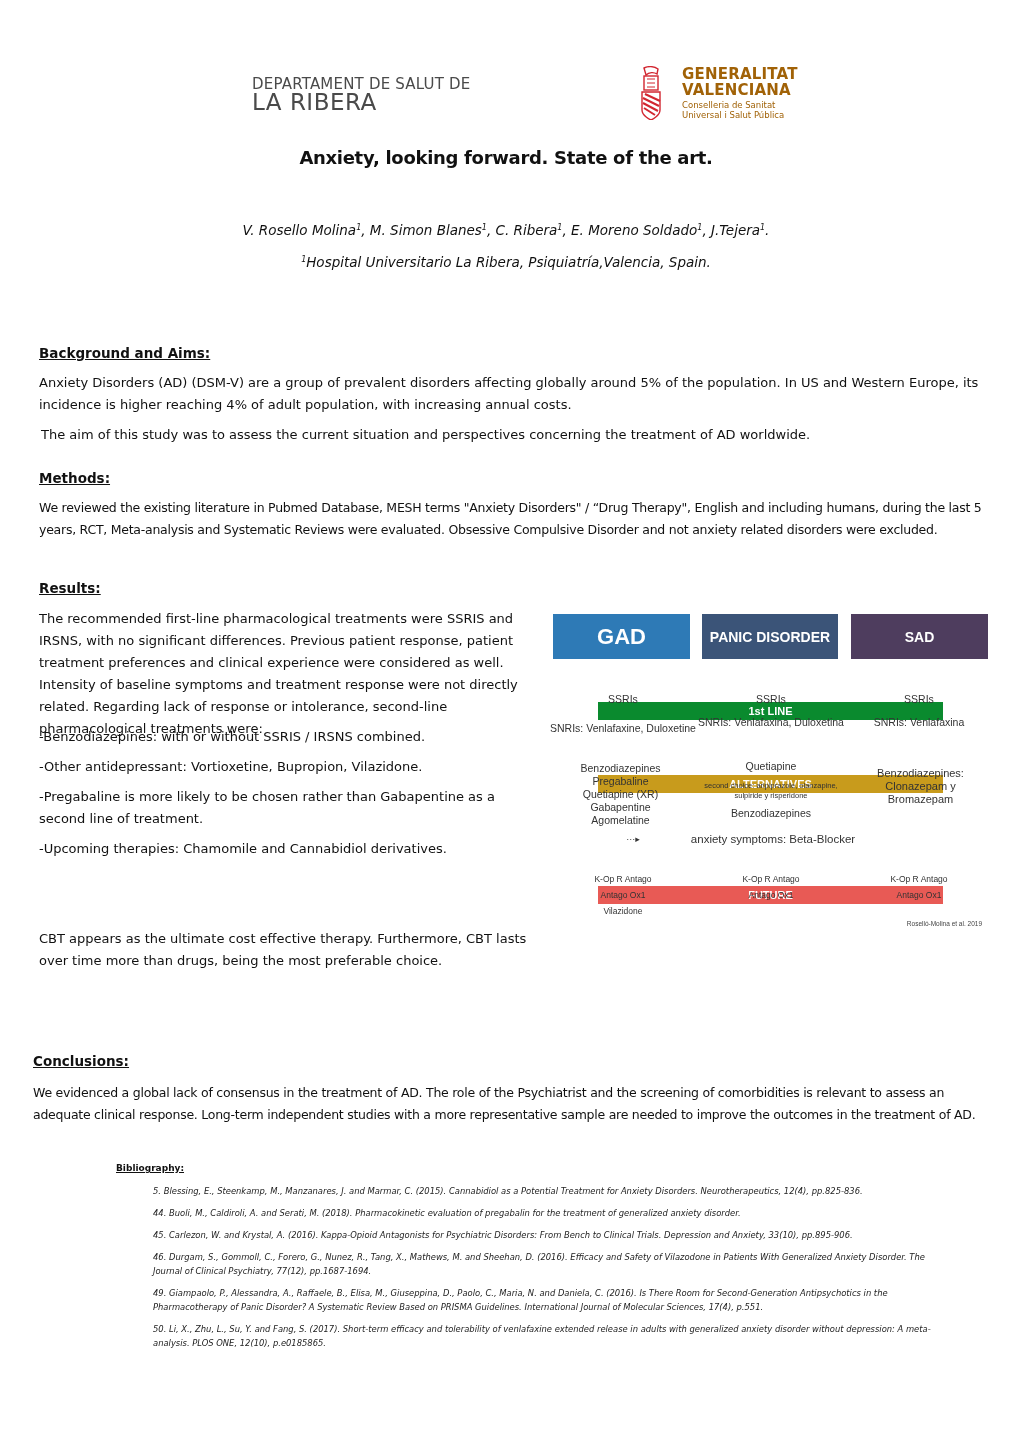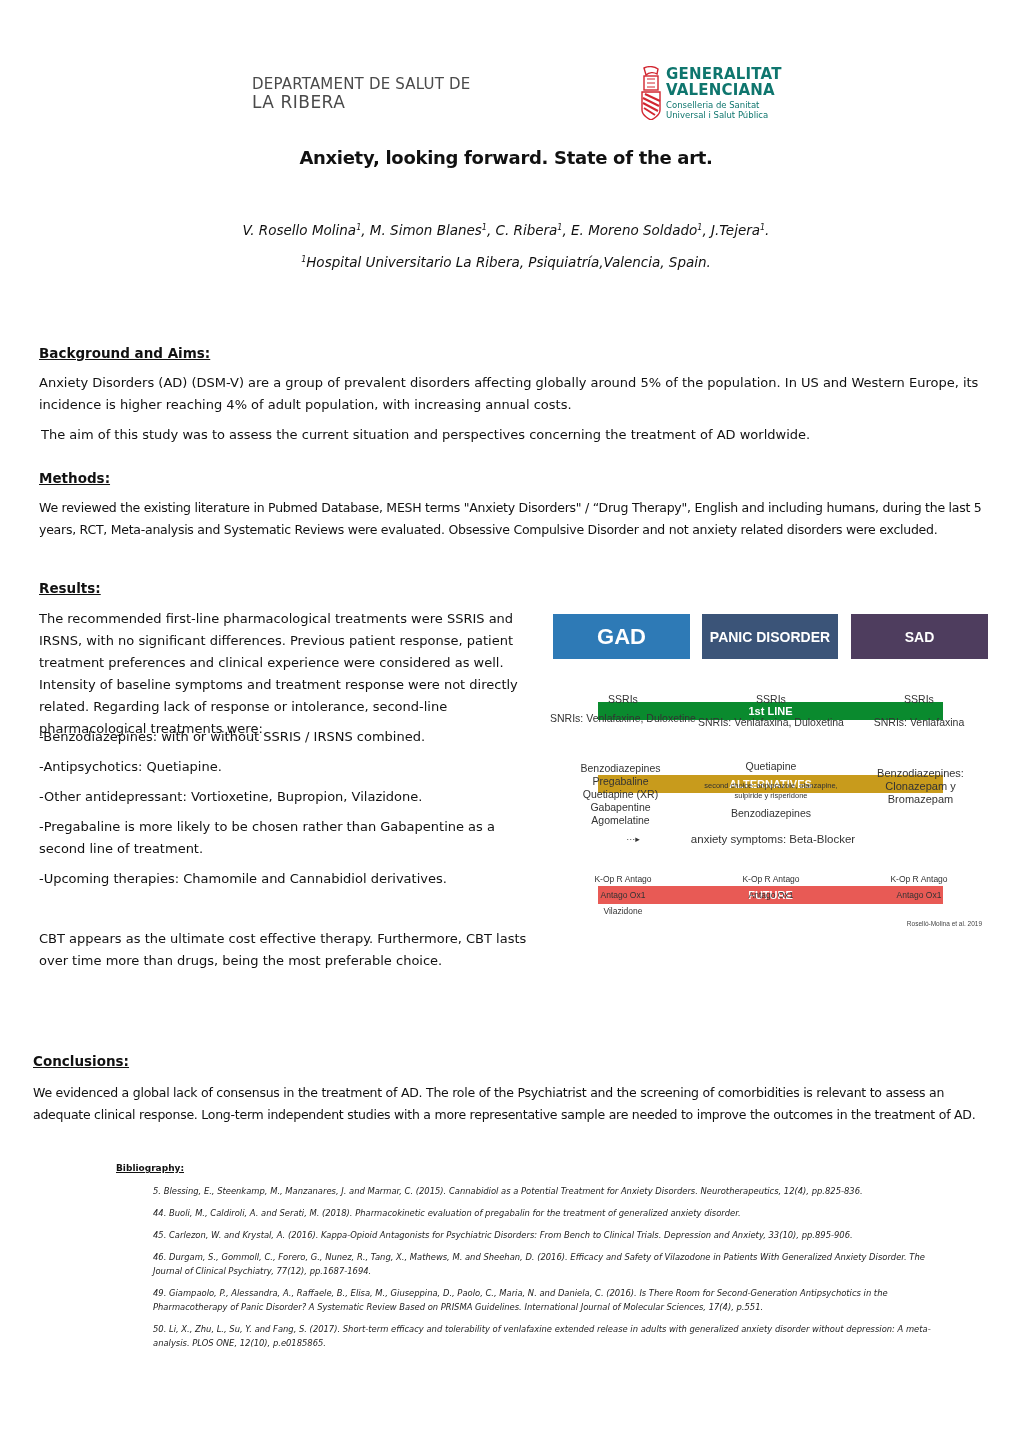--- a/index.html
+++ b/index.html
@@ -4,25 +4,25 @@
 <style>
   * { box-sizing: border-box; margin: 0; padding: 0; }
   html, body { width: 1012px; height: 1440px; background: #ffffff; }
   body { position: relative; font-family: "DejaVu Sans", sans-serif; color: #111; overflow: hidden; }
 
   .abs { position: absolute; }
 
   
   .logo-left { left: 252px; top: 76px; color: #4a4a4a; }
   .logo-left .l1 { font-size: 15px; letter-spacing: 0.2px; line-height: 17px; }
-  .logo-left .l2 { font-size: 17px; letter-spacing: 0.5px; line-height: 18px; }
+  .logo-left .l2 { font-size: 23px; letter-spacing: 0.5px; line-height: 18px; }
 
   .logo-right { left: 640px; top: 66px; display: flex; align-items: flex-start; }
   .logo-right .emblem { width: 22px; height: 54px; margin-right: 4px; }
-  .logo-right .txt { color: #0f766e; }
+  .logo-right .txt { color: #a16207; margin-left: 16px; }
   .logo-right .g1 { font-size: 15px; font-weight: bold; line-height: 16px; letter-spacing: 0.2px; }
   .logo-right .g2 { font-size: 8.5px; line-height: 10px; margin-top: 2px; }
 
   
   .title { left: 0; width: 1012px; top: 147px; text-align: center; font-size: 18px; font-weight: bold; font-family: "DejaVu Sans", sans-serif; letter-spacing: -0.3px; }
   .authors { left: 0; width: 1012px; top: 222px; text-align: center; font-size: 13.5px; font-style: italic; }
   .affil { left: 0; width: 1012px; top: 254px; text-align: center; font-size: 13.5px; font-style: italic; }
   sup { font-size: 8px; vertical-align: super; line-height: 0; }
 
   
@@ -110,36 +110,35 @@
 <div class="abs p bg-p1">Anxiety Disorders (AD) (DSM-V) are a group of prevalent disorders affecting globally around 5% of the population. In US and Western Europe, its incidence is higher reaching 4% of adult population, with increasing annual costs.</div>
 <div class="abs p bg-p2">The aim of this study was to assess the current situation and perspectives concerning the treatment of AD worldwide.</div>
 
 <div class="abs h me-h">Methods:</div>
 <div class="abs pc me-p">We reviewed the existing literature in Pubmed Database, MESH terms "Anxiety Disorders" / “Drug Therapy", English and including humans, during the last 5 years, RCT, Meta-analysis and Systematic Reviews were evaluated. Obsessive Compulsive Disorder and not anxiety related disorders were excluded.</div>
 
 <div class="abs h re-h">Results:</div>
 <div class="abs p re-p">The recommended first-line pharmacological treatments were SSRIS and IRSNS, with no significant differences. Previous patient response, patient treatment preferences and clinical experience were considered as well. Intensity of baseline symptoms and treatment response were not directly related. Regarding lack of response or intolerance, second-line pharmacological treatments were:</div>
 <div class="abs re-list">
   <div class="p">-Benzodiazepines: with or without SSRIS / IRSNS combined.</div>
-  <div class="p">-Antipsychotics: Quetiapine.</div>
   <div class="p">-Other antidepressant: Vortioxetine, Bupropion, Vilazidone.</div>
   <div class="p">-Pregabaline is more likely to be chosen rather than Gabapentine as a second line of treatment.</div>
   <div class="p">-Upcoming therapies: Chamomile and Cannabidiol derivatives.</div>
 </div>
 <div class="abs p re-cbt">CBT appears as the ultimate cost effective therapy. Furthermore, CBT lasts over time more than drugs, being the most preferable choice.</div>
 
 <div class="abs diagram">
   <div class="dbox gad">GAD</div>
   <div class="dbox sad">SAD</div>
   <div class="dbox panic">PANIC DISORDER</div>
 
   <div class="band band-1">1st LINE</div>
   <div class="dcell" style="left:0;width:150px;top:81px;">
     <div>SSRIs</div>
-    <div style="margin-top:6px">SNRIs: Venlafaxine, Duloxetine</div>
+    <div style="margin-top:16px">SNRIs: Venlafaxine, Duloxetine</div>
   </div>
   <div class="dcell" style="left:148px;width:150px;top:81px;">
     <div>SSRIs</div>
     <div style="margin-top:10px">SNRIs: Venlafaxina, Duloxetina</div>
   </div>
   <div class="dcell" style="left:300px;width:142px;top:81px;">
     <div>SSRIs</div>
     <div style="margin-top:10px">SNRIs: Venlafaxina</div>
   </div>
 

